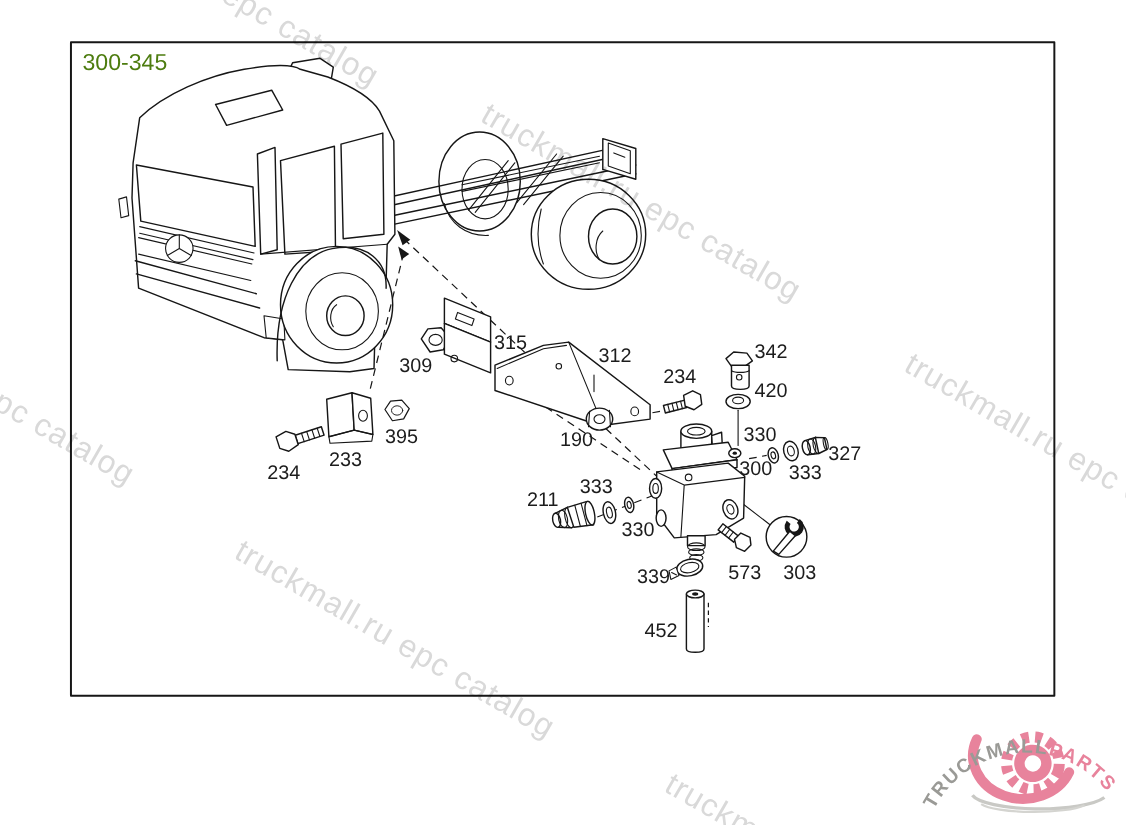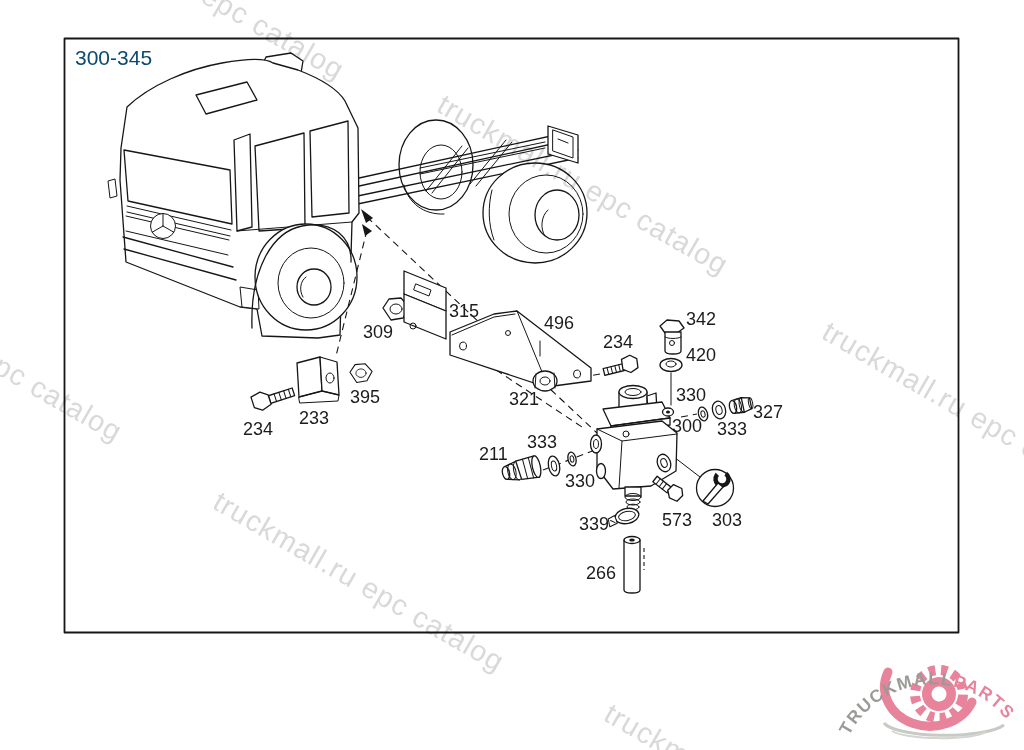--- a/index.html
+++ b/index.html
@@ -3,21 +3,21 @@
 <meta charset="utf-8">
 <style>
   html,body{margin:0;padding:0;background:#fff;}
   .page{position:relative;width:1024px;height:750px;background:#fff;overflow:hidden;
         font-family:"Liberation Sans",sans-serif;}
   .wm{position:absolute;z-index:3;color:#d9d9d9;font-size:29px;font-weight:400;
       letter-spacing:1px;white-space:nowrap;transform-origin:0 0;transform:rotate(30deg);
       mix-blend-mode:multiply;pointer-events:none;}
   svg.art{position:absolute;left:0;top:0;z-index:1;}
   .plabel{position:absolute;z-index:2;font-size:18px;color:#1c1c1c;white-space:nowrap;}
-  .dtitle{position:absolute;z-index:2;left:75px;top:46px;font-size:21px;color:#0c4a6e;}
+  .dtitle{position:absolute;z-index:2;left:75px;top:46px;font-size:21px;color:#4d7c0f;}
   .artline{stroke:#161616;stroke-width:1.3;fill:none;stroke-linejoin:round;stroke-linecap:round;}
   .artfill{stroke:#161616;stroke-width:1.3;fill:#ffffff;stroke-linejoin:round;}
   .thin{stroke-width:1;}
   .dash{stroke:#161616;stroke-width:1.1;fill:none;stroke-dasharray:7 5;}
 </style>
 </head>
 <body>
 
 <div class="page">
 
@@ -25,39 +25,39 @@
   <span class="wm" style="left:448px;top:88px">truckmall.ru epc catalog</span>
   <span class="wm" style="left:833px;top:315px">truckmall.ru epc catalog</span>
   <span class="wm" style="left:-158px;top:255px">truckmall.ru epc catalog</span>
   <span class="wm" style="left:224px;top:485px">truckmall.ru epc catalog</span>
   <span class="wm" style="left:615px;top:697px">truckmall.ru epc catalog</span>
 
   <span class="dtitle">300-345</span>
 
   <span class="plabel" style="left:363px;top:322px">309</span>
   <span class="plabel" style="left:449px;top:301px">315</span>
-  <span class="plabel" style="left:544px;top:313px">496</span>
+  <span class="plabel" style="left:544px;top:313px">312</span>
   <span class="plabel" style="left:603px;top:332px">234</span>
   <span class="plabel" style="left:686px;top:309px">342</span>
   <span class="plabel" style="left:686px;top:345px">420</span>
   <span class="plabel" style="left:676px;top:385px">330</span>
   <span class="plabel" style="left:753px;top:402px">327</span>
   <span class="plabel" style="left:717px;top:419px">333</span>
-  <span class="plabel" style="left:509px;top:389px">321</span>
+  <span class="plabel" style="left:509px;top:389px">190</span>
   <span class="plabel" style="left:350px;top:387px">395</span>
   <span class="plabel" style="left:299px;top:408px">233</span>
   <span class="plabel" style="left:243px;top:419px">234</span>
   <span class="plabel" style="left:527px;top:432px">333</span>
   <span class="plabel" style="left:479px;top:444px">211</span>
   <span class="plabel" style="left:565px;top:471px">330</span>
   <span class="plabel" style="left:672px;top:416px">300</span>
   <span class="plabel" style="left:579px;top:514px">339</span>
   <span class="plabel" style="left:662px;top:510px">573</span>
   <span class="plabel" style="left:712px;top:510px">303</span>
-  <span class="plabel" style="left:586px;top:563px">266</span>
+  <span class="plabel" style="left:586px;top:563px">452</span>
 
   <svg class="art" width="1024" height="750" viewBox="0 0 1024 750">
 
     <defs>
       <path id="logoArc" d="M 849,736 A 94,94 0 0 1 1013,729"></path>
     </defs>
 
     <rect x="64.5" y="38.5" width="894" height="594" class="artline" style="stroke-width:1.8"></rect>
 
     <g>

